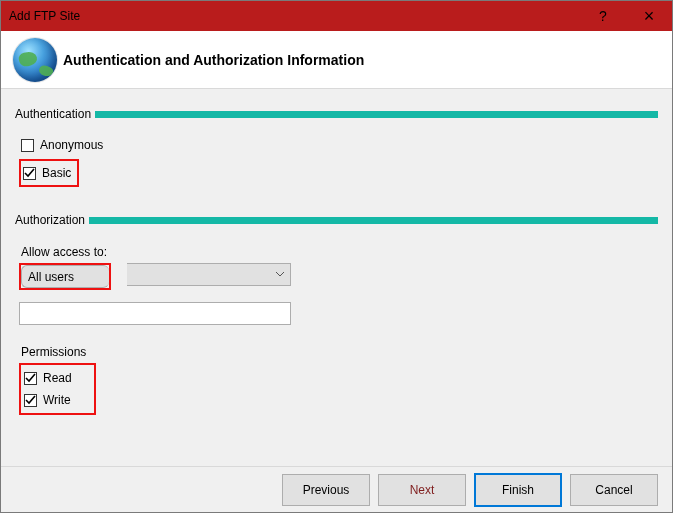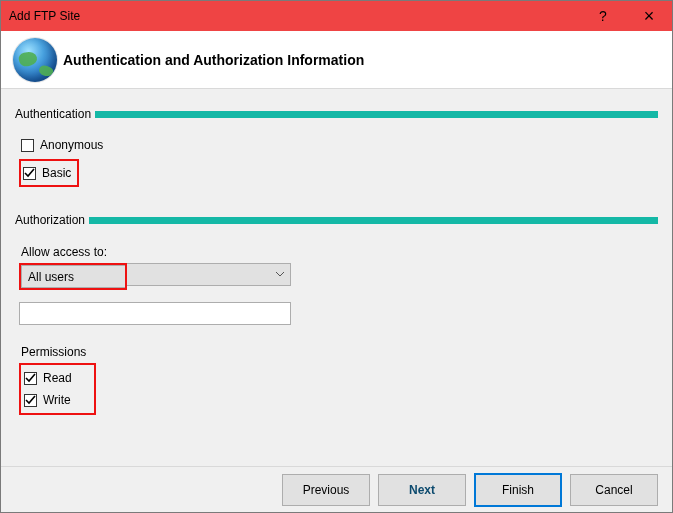--- a/index.html
+++ b/index.html
@@ -17,21 +17,21 @@
     background: #fff;
     position: relative;
     display: flex;
     flex-direction: column;
   }
   .titlebar {
     height: 30px;
     display: flex;
     align-items: center;
     padding-left: 8px;
-    background: #ef4444;
+    background: #b91c1c;
     justify-content: flex-end;
   }
   .titlebar .title { flex: 1; }
   .titlebar .ctl {
     width: 46px;
     height: 30px;
     display: flex;
     align-items: center;
     justify-content: center;
     font-size: 14px;
@@ -128,21 +128,21 @@
     justify-content: flex-end;
     gap: 8px;
     padding-right: 14px;
   }
   .btn {
     width: 88px; height: 32px;
     border: 1px solid #adadad;
     background: #e1e1e1;
     display: flex; align-items: center; justify-content: center;
   }
-  .btn.disabled { color: #0c4a6e; font-weight: bold; }
+  .btn.disabled { color: #7f1d1d; }
   .btn.primary { border: 2px solid #0078d7; height:34px; }
 </style>
 </head>
 <body>
 
 <div class="window">
 
   <div class="titlebar">
     <span class="title">Add FTP Site</span>
     <div class="ctl">?</div>
@@ -175,21 +175,21 @@
         </label>
       </span>
     </fieldset>
 
     <fieldset class="group" style="margin-bottom:8px;">
       <legend>Authorization</legend>
 
       <div class="field-label">Allow access to:</div>
 
       <div class="hl-block" style="padding:0;">
-        <div class="combo" style="width:104px;border-right:none;">
+        <div class="combo" style="width:88px;border-right:none;border-radius:6px;">
           <span>All users</span>
         </div>
       </div>
       
       <div style="position:relative;top:-27px;left:108px;width:164px;height:23px;border:1px solid #adadad;border-left:none;background:#e1e1e1;margin-bottom:-23px;">
         <div class="arrow" style="position:absolute;right:0;top:0;bottom:0;width:20px;display:flex;align-items:center;justify-content:center;">
           <svg width="8" height="5" viewBox="0 0 8 5">
               <path d="M0 0 L4 4 L8 0" stroke="#555" stroke-width="1" fill="none"></path>
             </svg>
         </div>

